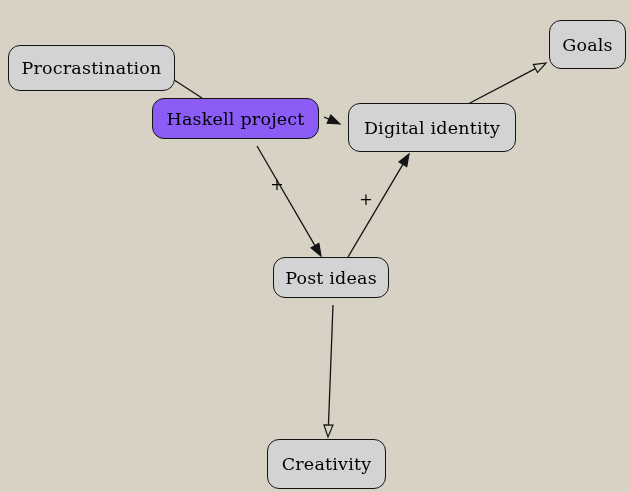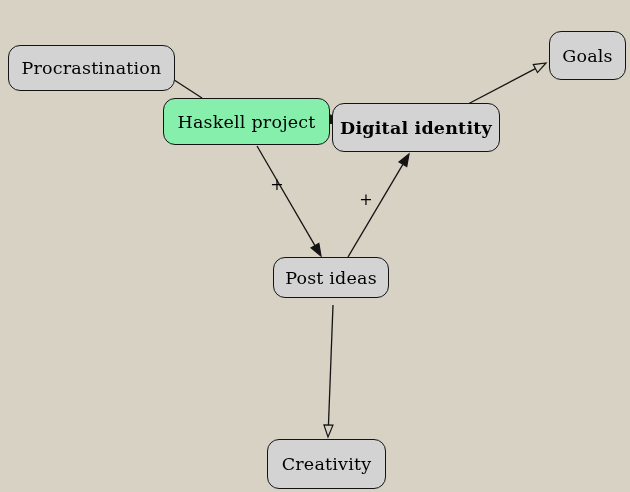--- a/index.html
+++ b/index.html
@@ -56,27 +56,27 @@
     <line x1="348" y1="257" x2="402.8851193366619" y2="164.3251263659644" stroke="#141414" class="edge-line"></line>
     <polygon points="409,154 406.7570417238985,166.6182066147162 399.01319694942526,162.0320461172126" fill="#141414" stroke="#141414" stroke-width="1.2"></polygon>
     <text x="366" y="199" text-anchor="middle" dominant-baseline="central" fill="#000000" class="edge-label">+</text>
     <line x1="333" y1="305" x2="328.4542197135406" y2="425.00859956252685" stroke="#141414" class="edge-line"></line>
     <polygon points="328,437 323.9574445494882,424.8382671699491 332.9509948775931,425.1789319551046" fill="#d8d2c5" stroke="#141414" stroke-width="1.2"></polygon>
   </svg>
 
 <div class="node" style="background: rgb(211, 211, 211); border-color: rgb(20, 20, 20); left: 8px; top: 6px; width: 167px; height: 46px; margin-top: 39px;">
   <span class="node-label">Procrastination</span>
 </div>
-<div class="node" style="background: rgb(211, 211, 211); border-color: rgb(20, 20, 20); left: 549px; top: 31px; width: 77px; height: 49px;">
+<div class="node" style="background: rgb(211, 211, 211); border-color: rgb(20, 20, 20); left: 549px; top: 20px; width: 77px; height: 49px;">
   <span class="node-label">Goals</span>
 </div>
-<div class="node" style="background: #86efac; border-color: rgb(20, 20, 20); left: 163px; top: 98px; width: 167px; height: 47px;">
+<div class="node" style="background: #8b5cf6; border-color: rgb(20, 20, 20); left: 152px; top: 98px; width: 167px; height: 41px;">
   <span class="node-label">Haskell project</span>
 </div>
-<div class="node" style="background: rgb(211, 211, 211); border-color: rgb(20, 20, 20); left: 332px; top: 103px; width: 168px; height: 49px; font-weight: bold;">
+<div class="node" style="background: rgb(211, 211, 211); border-color: rgb(20, 20, 20); left: 348px; top: 103px; width: 168px; height: 49px;">
   <span class="node-label">Digital identity</span>
 </div>
 <div class="node" style="background: rgb(211, 211, 211); border-color: rgb(20, 20, 20); left: 273px; top: 257px; width: 116px; height: 41px;">
   <span class="node-label">Post ideas</span>
 </div>
 <div class="node" style="background: rgb(211, 211, 211); border-color: rgb(20, 20, 20); left: 267px; top: 439px; width: 119px; height: 50px; text-align: center;">
   <span class="node-label">Creativity</span>
 </div>
 
 </body></html>

